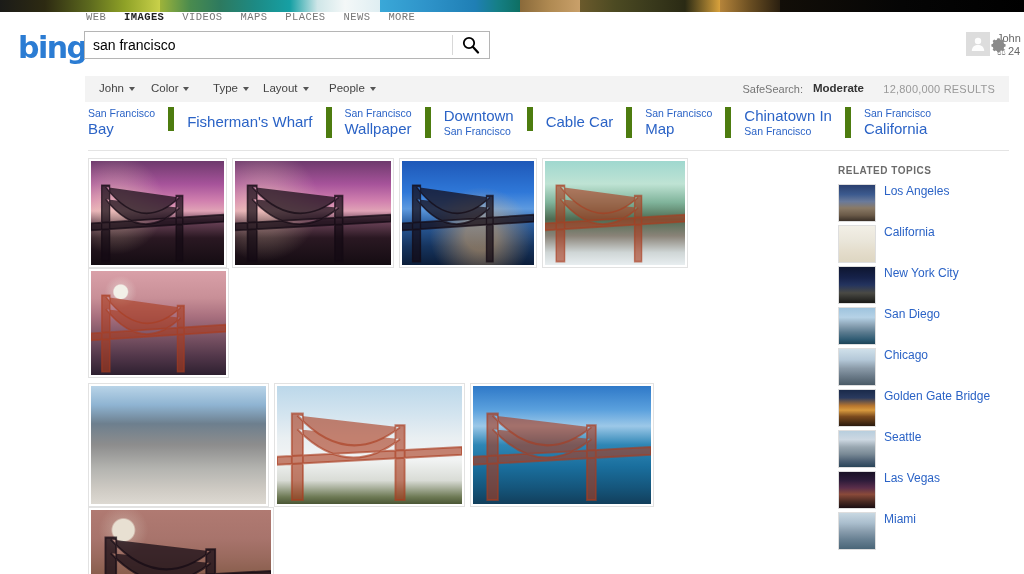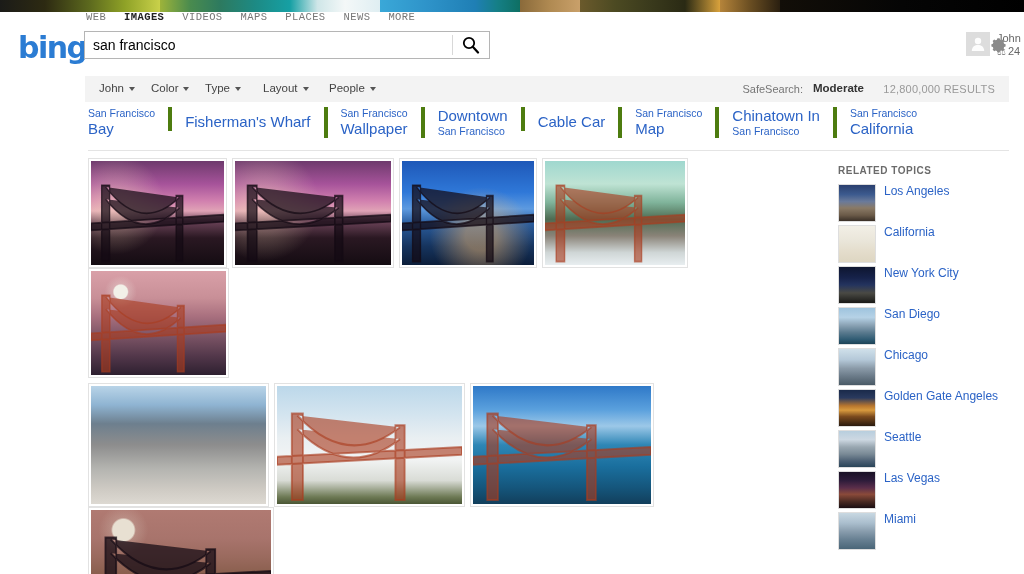--- a/index.html
+++ b/index.html
@@ -204,21 +204,21 @@
   .relsearch {
     position: absolute;
     left: 88px; top: 107px;
     height: 40px;
     font-size: 0;
   }
   .rs-item {
     display: inline-block;
     vertical-align: top;
     padding: 0 13px;
-    border-left: 4px solid #4d7c0f;
+    border-left: 6px solid #4d7c0f;
     cursor: pointer;
     text-decoration: none;
   }
   .rs-item:first-child { border-left: 0; padding-left: 0; }
   .rs-small {
     display: block;
     font-size: 10.5px;
     color: #2b63c6;
     line-height: 13px;
     white-space: nowrap;
@@ -370,21 +370,21 @@
 </div>
 
 <div class="toolbar" id="toolbar">
   <div class="safesearch-label">SafeSearch:</div>
   <div class="safesearch-value">
     <span>Moderate</span><span class="caret"></span>
   </div>
   <div class="results-count">12,800,000 RESULTS</div>
 <div class="filter" style="left: 14px;"><span>John</span><span class="caret"></span></div>
     <div class="filter" style="left: 66px;"><span>Color</span><span class="caret"></span></div>
-    <div class="filter" style="left: 120px;"><span>Type</span><span class="caret"></span></div>
+    <div class="filter" style="left: 128px;"><span>Type</span><span class="caret"></span></div>
     <div class="filter" style="left: 178px;"><span>Layout</span><span class="caret"></span></div>
     <div class="filter" style="left: 244px;"><span>People</span><span class="caret"></span></div>
   </div>
 
 <div class="relsearch" id="relSearch"><a class="rs-item"><span class="rs-small">San Francisco</span><span class="rs-big">Bay</span></a><a class="rs-item single"><span class="rs-big">Fisherman's Wharf</span></a><a class="rs-item"><span class="rs-small">San Francisco</span><span class="rs-big">Wallpaper</span></a><a class="rs-item"><span class="rs-big">Downtown</span><span class="rs-small">San Francisco</span></a><a class="rs-item single"><span class="rs-big">Cable Car</span></a><a class="rs-item"><span class="rs-small">San Francisco</span><span class="rs-big">Map</span></a><a class="rs-item"><span class="rs-big">Chinatown In</span><span class="rs-small">San Francisco</span></a><a class="rs-item"><span class="rs-small">San Francisco</span><span class="rs-big">California</span></a></div>
 <div class="divider"></div>
 
 <div class="grid" id="grid">
     <div class="grid-row"><div class="tile" title="Bay Bridge at sunset with San Francisco skyline" style="width: 133px; height: 104px;"><div class="pic" style="background: radial-gradient(circle at 18% 42%, rgba(255, 230, 190, 0.35) 0px, rgba(255, 230, 190, 0.35) 10%, transparent 40%), linear-gradient(rgb(110, 58, 109) 0%, rgb(166, 83, 154) 22%, rgb(208, 127, 174) 38%, rgb(224, 163, 182) 48%, rgb(107, 67, 88) 58%, rgb(42, 24, 34) 74%, rgb(20, 12, 18) 100%);">
           <svg viewBox="0 0 100 60" preserveAspectRatio="none" style="position: absolute; left: 0px; top: 0px; width: 100%; height: 100%;">
@@ -440,21 +440,21 @@
       <a class="topic">
         <div class="thumb" style="background: linear-gradient(rgb(158, 196, 222) 0%, rgb(182, 210, 230) 26%, rgb(138, 162, 180) 48%, rgb(90, 122, 142) 68%, rgb(46, 90, 114) 88%, rgb(28, 66, 86) 100%);"></div>
         <div class="tlabel">San Diego</div>
       </a>
       <a class="topic">
         <div class="thumb" style="background: linear-gradient(rgb(207, 224, 234) 0%, rgb(180, 200, 216) 30%, rgb(138, 154, 168) 54%, rgb(106, 122, 136) 76%, rgb(74, 90, 102) 100%);"></div>
         <div class="tlabel">Chicago</div>
       </a>
       <a class="topic">
         <div class="thumb" style="background: linear-gradient(rgb(26, 42, 74) 0%, rgb(42, 58, 94) 22%, rgb(184, 118, 46) 44%, rgb(216, 154, 62) 56%, rgb(122, 74, 30) 74%, rgb(42, 26, 14) 100%);"></div>
-        <div class="tlabel">Golden Gate Angeles</div>
+        <div class="tlabel">Golden Gate Bridge</div>
       </a>
       <a class="topic">
         <div class="thumb" style="background: linear-gradient(rgb(184, 206, 222) 0%, rgb(205, 216, 226) 24%, rgb(154, 168, 178) 44%, rgb(122, 138, 150) 64%, rgb(74, 94, 114) 84%, rgb(42, 68, 88) 100%);"></div>
         <div class="tlabel">Seattle</div>
       </a>
       <a class="topic">
         <div class="thumb" style="background: linear-gradient(rgb(26, 18, 38) 0%, rgb(46, 28, 58) 24%, rgb(90, 46, 74) 44%, rgb(138, 74, 58) 62%, rgb(74, 42, 34) 82%, rgb(26, 14, 18) 100%);"></div>
         <div class="tlabel">Las Vegas</div>
       </a>
       <a class="topic">

